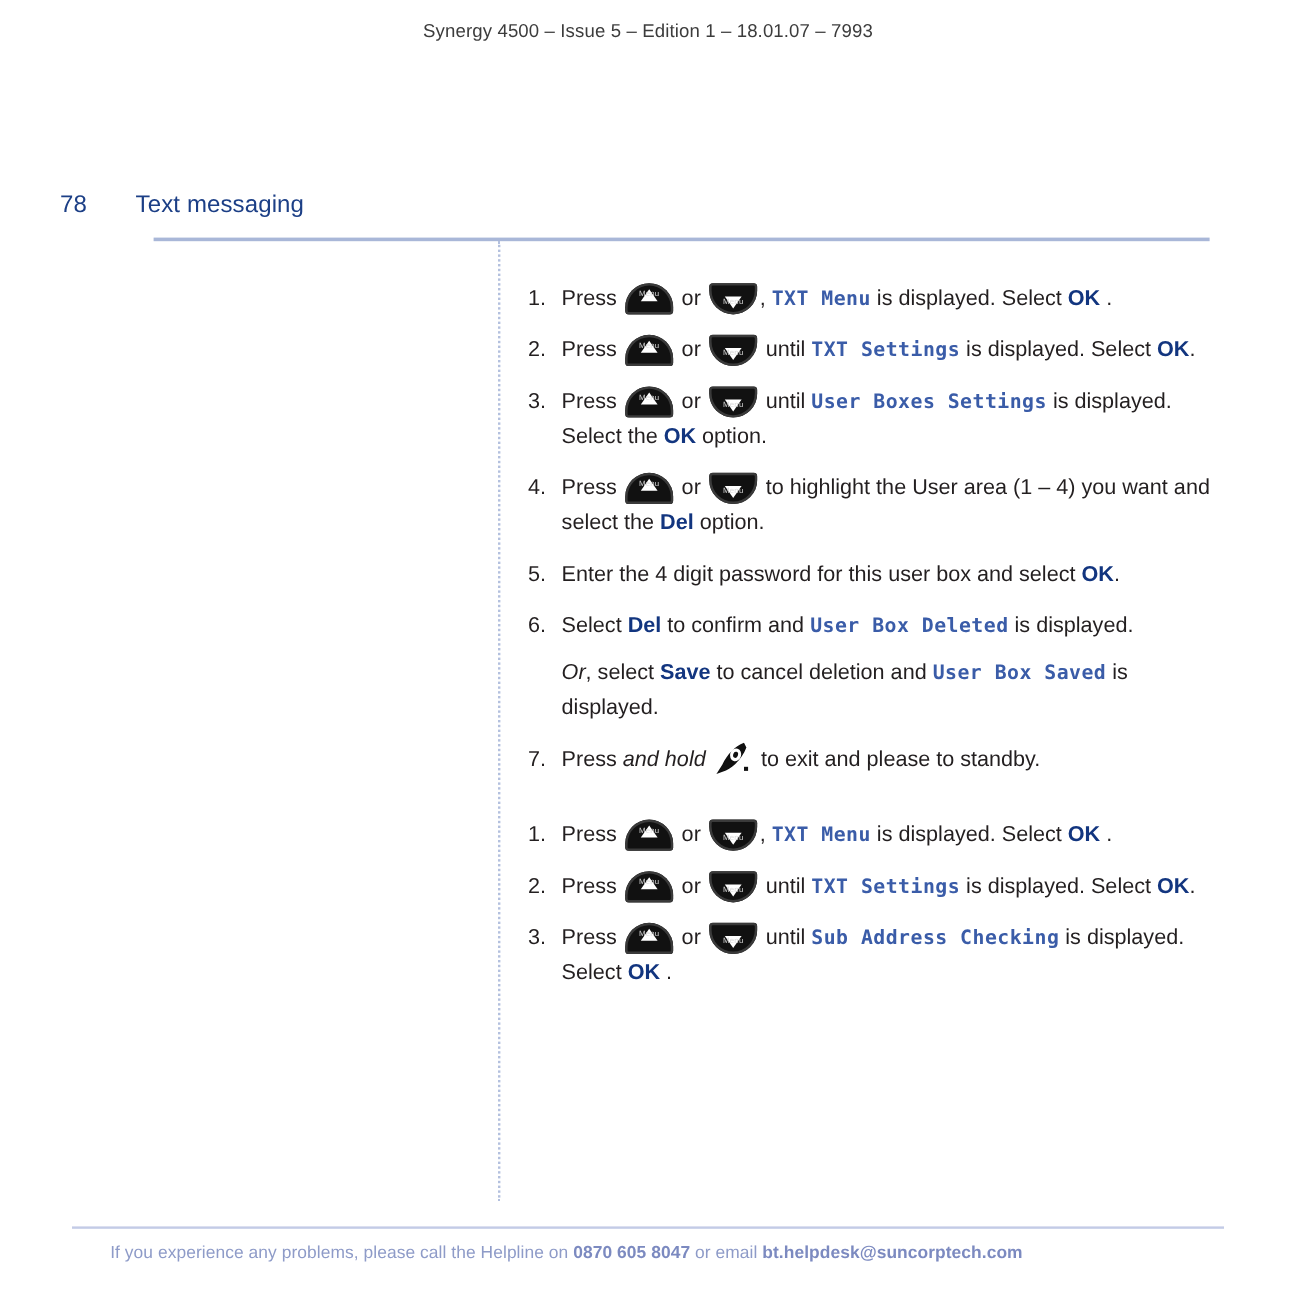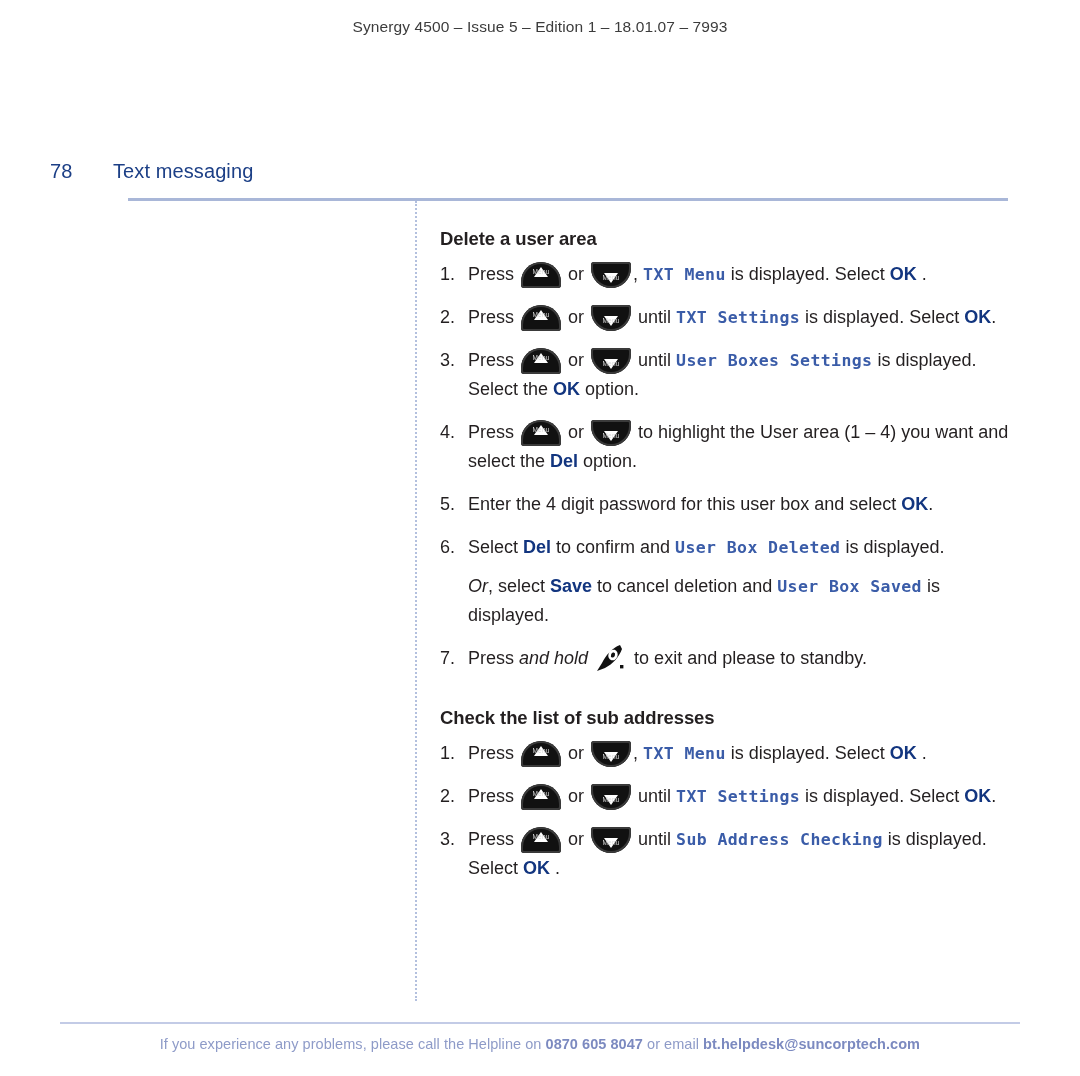--- a/index.html
+++ b/index.html
@@ -203,23 +203,23 @@
     position: absolute;
     left: 60px;
     top: 1022px;
     width: 960px;
     height: 2px;
     background: #c3cbe6;
   }
   .doc-footer {
     position: absolute;
     top: 1036px;
-    left: 0;
+    left: 12px;
     width: 920px;
-    text-align: right;
+    text-align: center;
     font-size: 14.5px;
     color: #8e9bc8;
     letter-spacing: .05px;
   }
   .doc-footer b { color: #7c8ac0; }
 </style>
 </head>
 <body>
 
 <div class="doc-header">
@@ -228,38 +228,36 @@
 
 <div class="title-row">
   <span class="page-number">78</span>
   <span class="page-title">Text messaging</span>
 </div>
 <div class="title-rule"></div>
 <div class="v-divider"></div>
 
 <div class="content" id="content-root">
     <div class="section">
-      <h2 class="section-heading">Delete a user area</h2>
       <ol class="steps">
         <li><span class="step-num">1.</span><span><span>Press </span><span class="btn-icon btn-up"><span class="body"></span><span class="tri"></span><span class="menu-lbl">Menu</span></span><span> or </span><span class="btn-icon btn-down"><span class="body"></span><span class="tri"></span><span class="menu-lbl">Menu</span></span><span>, </span><span class="lcd">TXT Menu</span><span> is displayed. Select </span><span class="softkey">OK</span><span> .</span></span></li>
         <li><span class="step-num">2.</span><span><span>Press </span><span class="btn-icon btn-up"><span class="body"></span><span class="tri"></span><span class="menu-lbl">Menu</span></span><span> or </span><span class="btn-icon btn-down"><span class="body"></span><span class="tri"></span><span class="menu-lbl">Menu</span></span><span> until </span><span class="lcd">TXT Settings</span><span> is displayed. Select </span><span class="softkey">OK</span><span>.</span></span></li>
         <li><span class="step-num">3.</span><span><span>Press </span><span class="btn-icon btn-up"><span class="body"></span><span class="tri"></span><span class="menu-lbl">Menu</span></span><span> or </span><span class="btn-icon btn-down"><span class="body"></span><span class="tri"></span><span class="menu-lbl">Menu</span></span><span> until </span><span class="lcd">User Boxes Settings</span><span> is displayed. Select the </span><span class="softkey">OK</span><span> option.</span></span></li>
         <li><span class="step-num">4.</span><span><span>Press </span><span class="btn-icon btn-up"><span class="body"></span><span class="tri"></span><span class="menu-lbl">Menu</span></span><span> or </span><span class="btn-icon btn-down"><span class="body"></span><span class="tri"></span><span class="menu-lbl">Menu</span></span><span> to highlight the User area (1 – 4) you want and select the </span><span class="softkey">Del</span><span> option.</span></span></li>
         <li><span class="step-num">5.</span><span><span>Enter the 4 digit password for this user box and select </span><span class="softkey">OK</span><span>.</span></span></li>
         <li><span class="step-num">6.</span><span><span>Select </span><span class="softkey">Del</span><span> to confirm and </span><span class="lcd">User Box Deleted</span><span> is displayed.</span></span><div class="sub-para"><span class="ital">Or</span><span>, select </span><span class="softkey">Save</span><span> to cancel deletion and </span><span class="lcd">User Box Saved</span><span> is displayed.</span></div></li>
         <li><span class="step-num">7.</span><span><span>Press </span><span class="ital">and hold</span><span> </span><span class="phone-icon"><svg width="30" height="28" viewBox="0 0 30 28" xmlns="http://www.w3.org/2000/svg">
                 <path d="M24 1 C16 4 10 11 6 19 L1 27 L9 24 C17 20 23 13 26 5 Z" fill="#111111"></path>
                 <ellipse cx="17" cy="11" rx="4.6" ry="5.4" fill="#ffffff" transform="rotate(18 17 11)"></ellipse>
                 <ellipse cx="17" cy="11" rx="2.0" ry="2.6" fill="#111111" transform="rotate(18 17 11)"></ellipse>
                 <rect x="24" y="21" width="3.4" height="3.4" fill="#111111"></rect>
               </svg></span><span> to exit and please to standby.</span></span></li>
       </ol>
     </div>
     <div class="section">
-      <h2 class="section-heading">Check the list of sub addresses</h2>
       <ol class="steps">
         <li><span class="step-num">1.</span><span><span>Press </span><span class="btn-icon btn-up"><span class="body"></span><span class="tri"></span><span class="menu-lbl">Menu</span></span><span> or </span><span class="btn-icon btn-down"><span class="body"></span><span class="tri"></span><span class="menu-lbl">Menu</span></span><span>, </span><span class="lcd">TXT Menu</span><span> is displayed. Select </span><span class="softkey">OK</span><span> .</span></span></li>
         <li><span class="step-num">2.</span><span><span>Press </span><span class="btn-icon btn-up"><span class="body"></span><span class="tri"></span><span class="menu-lbl">Menu</span></span><span> or </span><span class="btn-icon btn-down"><span class="body"></span><span class="tri"></span><span class="menu-lbl">Menu</span></span><span> until </span><span class="lcd">TXT Settings</span><span> is displayed. Select </span><span class="softkey">OK</span><span>.</span></span></li>
         <li><span class="step-num">3.</span><span><span>Press </span><span class="btn-icon btn-up"><span class="body"></span><span class="tri"></span><span class="menu-lbl">Menu</span></span><span> or </span><span class="btn-icon btn-down"><span class="body"></span><span class="tri"></span><span class="menu-lbl">Menu</span></span><span> until </span><span class="lcd">Sub Address Checking</span><span> is displayed. Select </span><span class="softkey">OK</span><span> .</span></span></li>
       </ol>
     </div>
   </div>
 
 <div class="footer-rule"></div>
 <div class="doc-footer">

